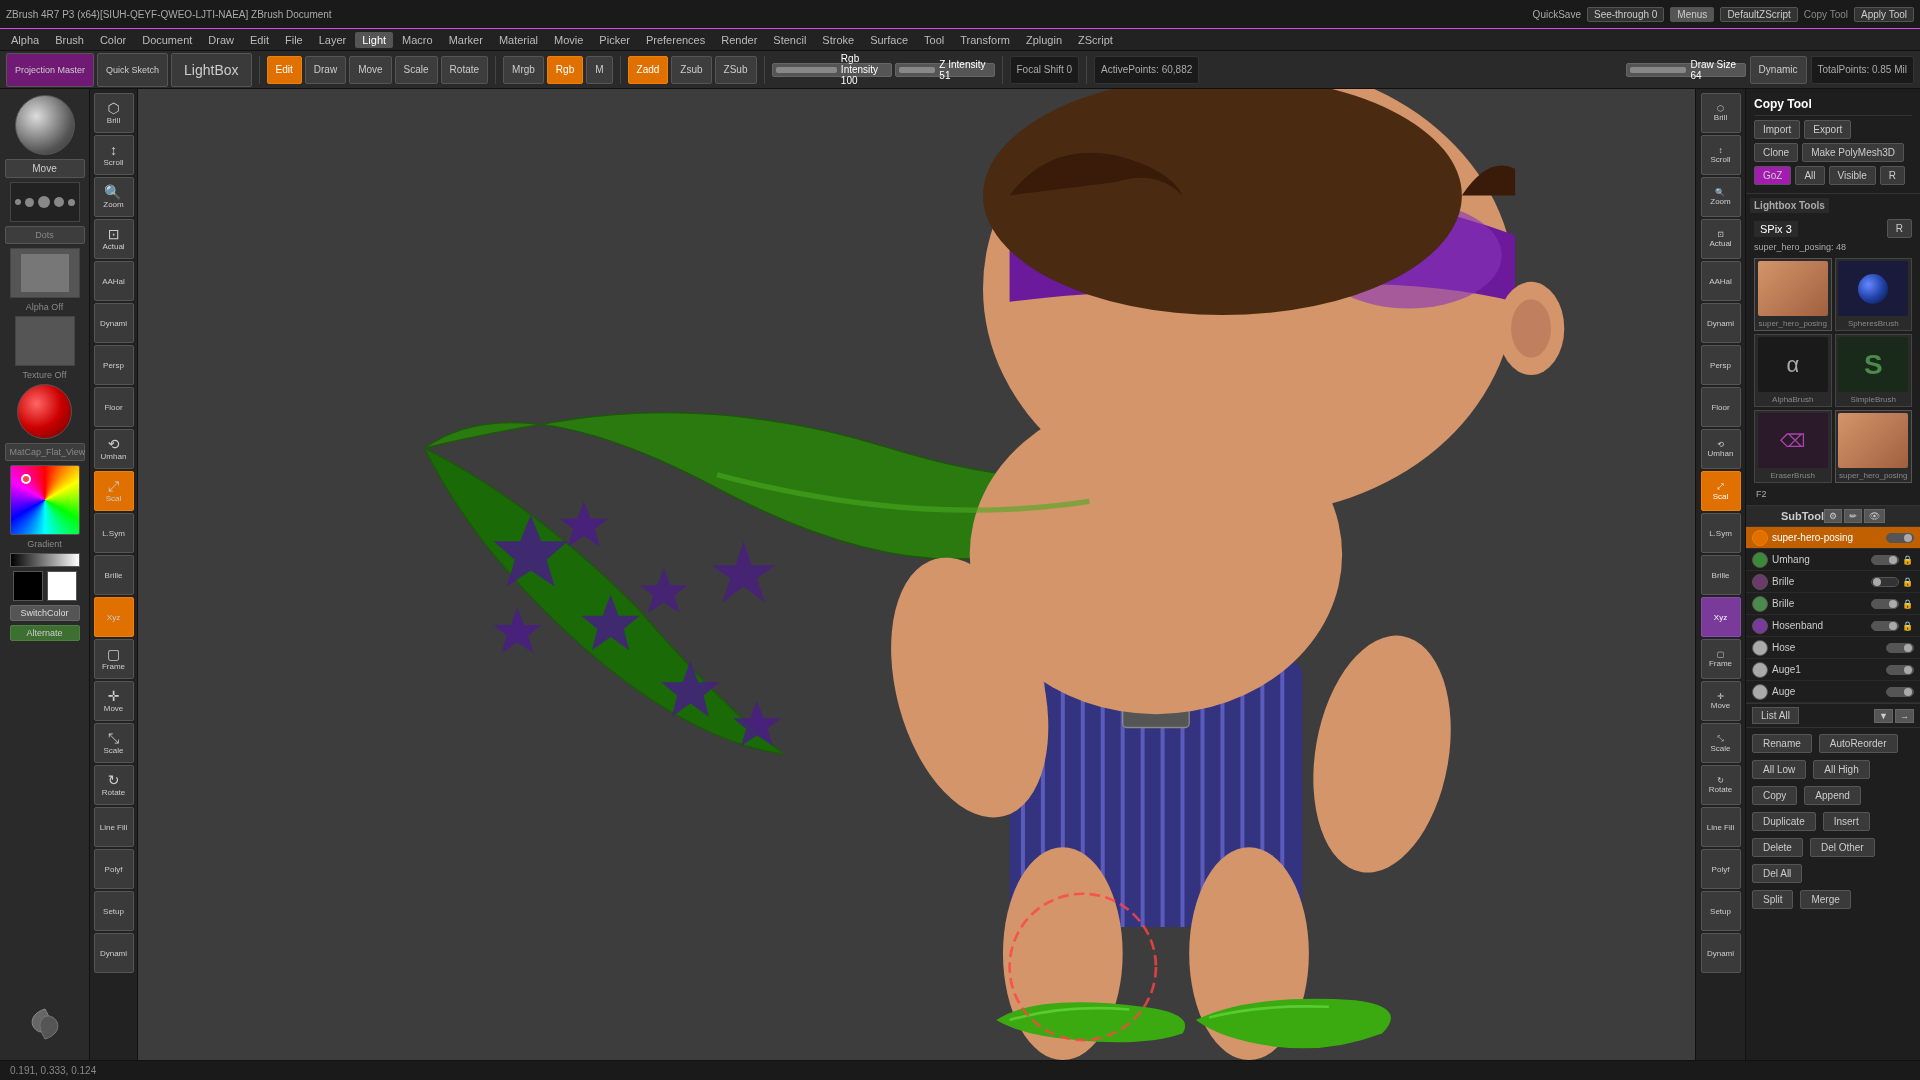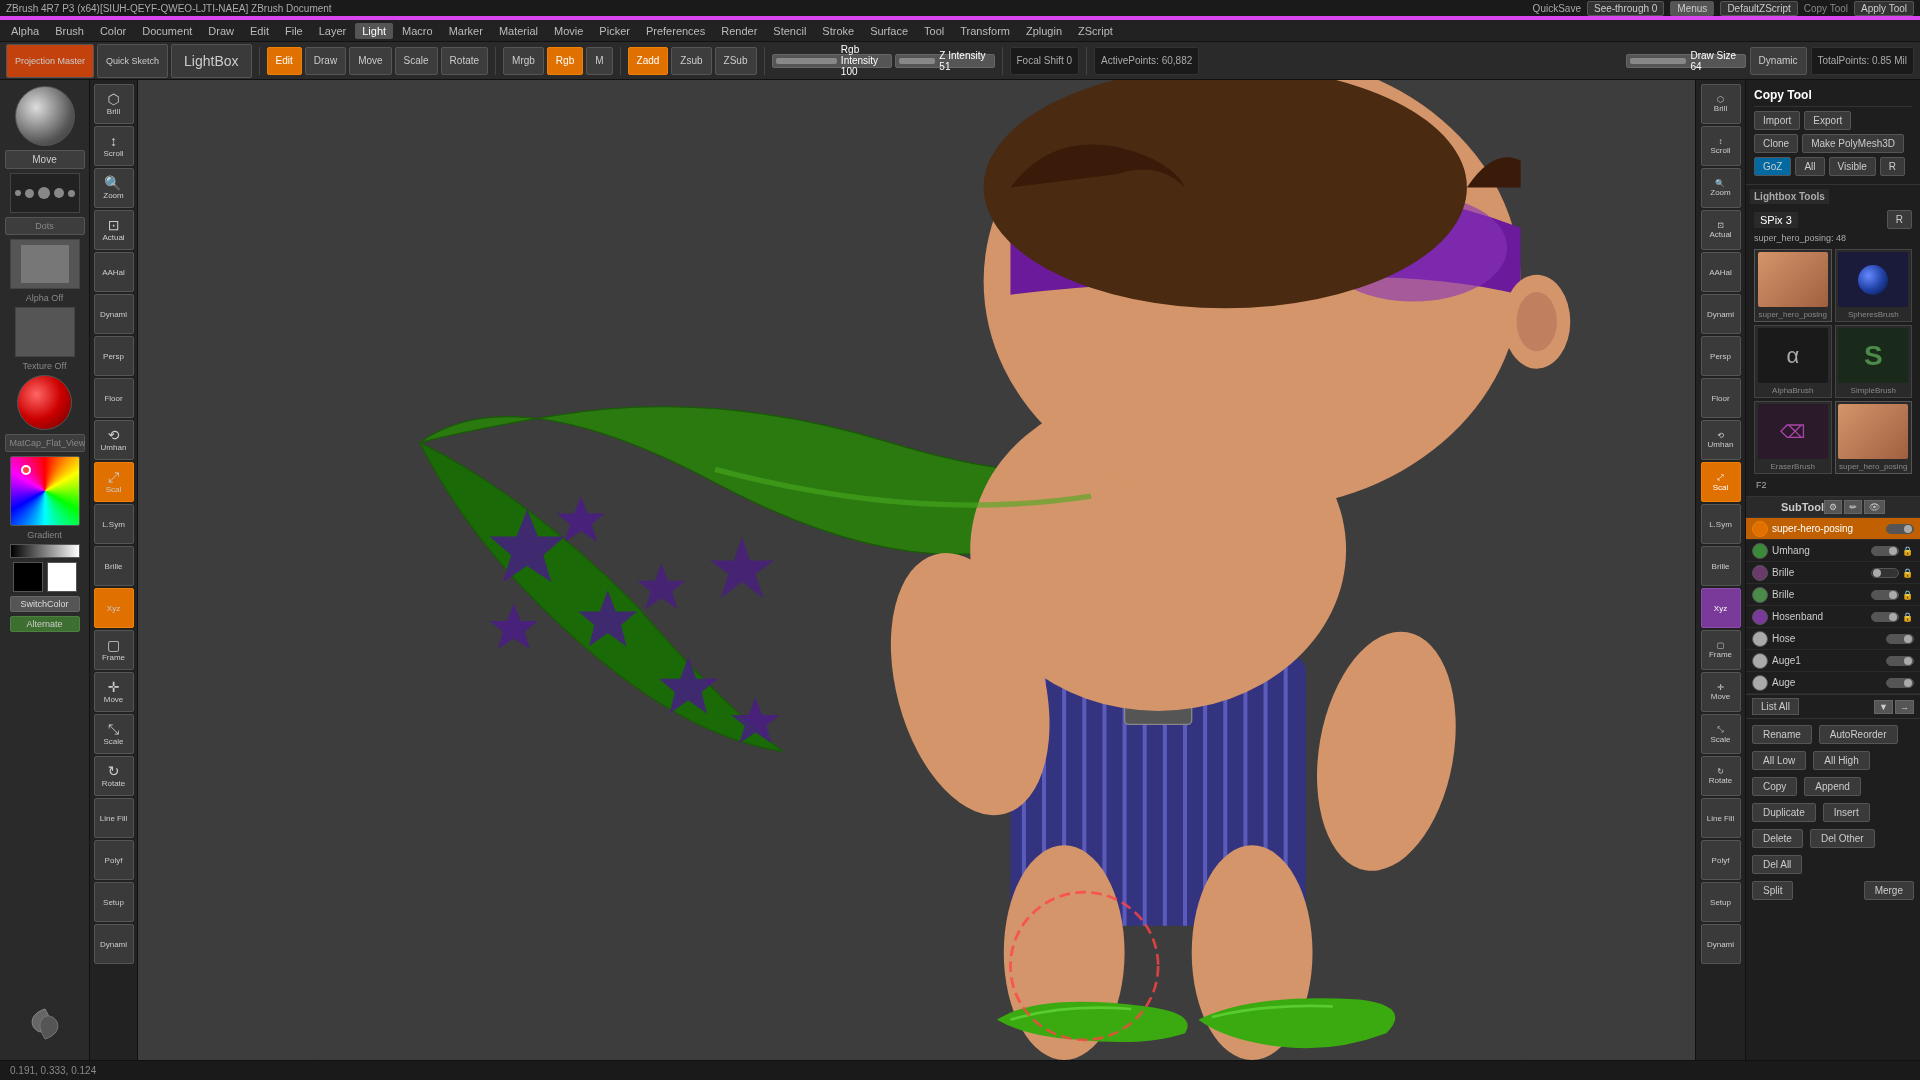--- a/index.html
+++ b/index.html
@@ -10,26 +10,26 @@
       color: #ccc;
       width: 1920px;
       height: 1080px;
       overflow: hidden;
       position: relative;
     }
 
     
     .top-bar {
       background: #1a1a1a;
-      height: 20px;
+      height: 29px;
       display: flex;
       align-items: center;
       padding: 0 6px;
       gap: 13px;
-      border-bottom: 4px solid #d946ef;
+      border-bottom: 1px solid #d946ef;
     }
     .top-bar-title {
       color: #aaa;
       font-size: 10px;
       flex: 1;
     }
     .top-bar-right {
       display: flex;
       align-items: center;
       gap: 6px;
@@ -273,21 +273,21 @@
     .copy-tool-btn {
       background: #3a3a3a;
       border: 1px solid #555;
       color: #ccc;
       padding: 3px 8px;
       font-size: 10px;
       cursor: pointer;
       border-radius: 2px;
     }
     .copy-tool-btn.orange {
-      background: #0369a1;
+      background: #a21caf;
     }
     .subtool-item {
       display: flex;
       align-items: center;
       padding: 2px 6px;
       gap: 4px;
       border-bottom: 1px solid #2a2a2a;
       cursor: pointer;
       min-height: 22px;
     }
@@ -476,21 +476,21 @@
     <span class="menu-item">Stroke</span>
     <span class="menu-item">Surface</span>
     <span class="menu-item">Tool</span>
     <span class="menu-item">Transform</span>
     <span class="menu-item">Zplugin</span>
     <span class="menu-item">ZScript</span>
   </div>
 
   <div class="toolbar">
     <div class="toolbar-group">
-      <div style="display:flex;flex-direction:column;align-items:center;background:#c2410c;border:1px solid #555;padding:3px 8px;cursor:pointer;border-radius:2px;height:34px;justify-content:center;">
+      <div style="display:flex;flex-direction:column;align-items:center;background:#701a75;border:1px solid #555;padding:3px 8px;cursor:pointer;border-radius:2px;height:34px;justify-content:center;">
         <span style="font-size:9px;color:#ccc;">Projection Master</span>
       </div>
       <div style="display:flex;flex-direction:column;align-items:center;background:#3a3a3a;border:1px solid #555;padding:3px 8px;cursor:pointer;border-radius:2px;height:34px;justify-content:center;">
         <span style="font-size:9px;color:#ccc;">Quick Sketch</span>
       </div>
       <div style="display:flex;align-items:center;background:#3a3a3a;border:1px solid #555;padding:3px 12px;cursor:pointer;border-radius:2px;height:34px;">
         <span style="font-size:14px;color:#ccc;">LightBox</span>
       </div>
     </div>
     <div class="toolbar-separator"></div>
@@ -985,21 +985,21 @@
             <button class="bottom-btn">Duplicate</button>
             <button class="bottom-btn">Insert</button>
           </div>
           <div style="display:flex;gap:3px;margin-bottom:3px;">
             <button class="bottom-btn">Delete</button>
             <button class="bottom-btn">Del Other</button>
           </div>
           <div style="margin-bottom:3px;">
             <button class="bottom-btn">Del All</button>
           </div>
-          <div style="display:flex;gap:3px;margin-bottom:3px;justify-content:space-between;">
+          <div style="display:flex;gap:3px;margin-bottom:3px;">
             <button class="bottom-btn">Split</button>
             <button class="bottom-btn">Merge</button>
           </div>
         </div>
       </div>
     </div>
   </div>
 
   <div class="status-bar">
     <span>0.191, 0.333, 0.124</span>

